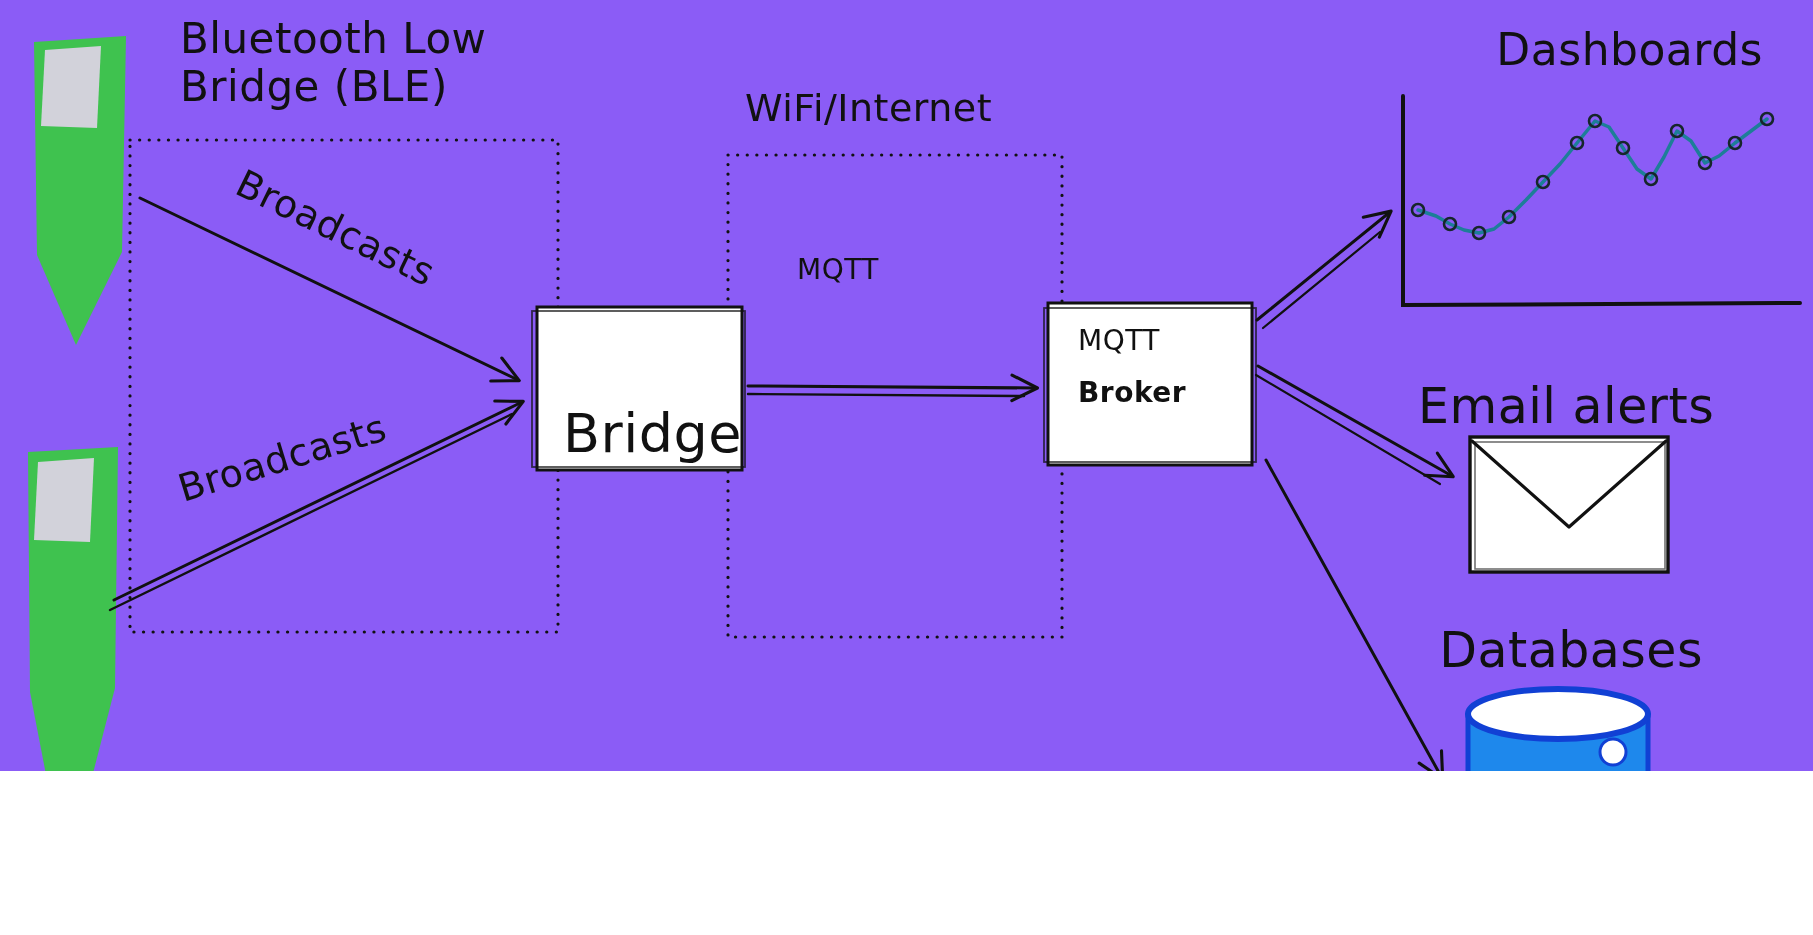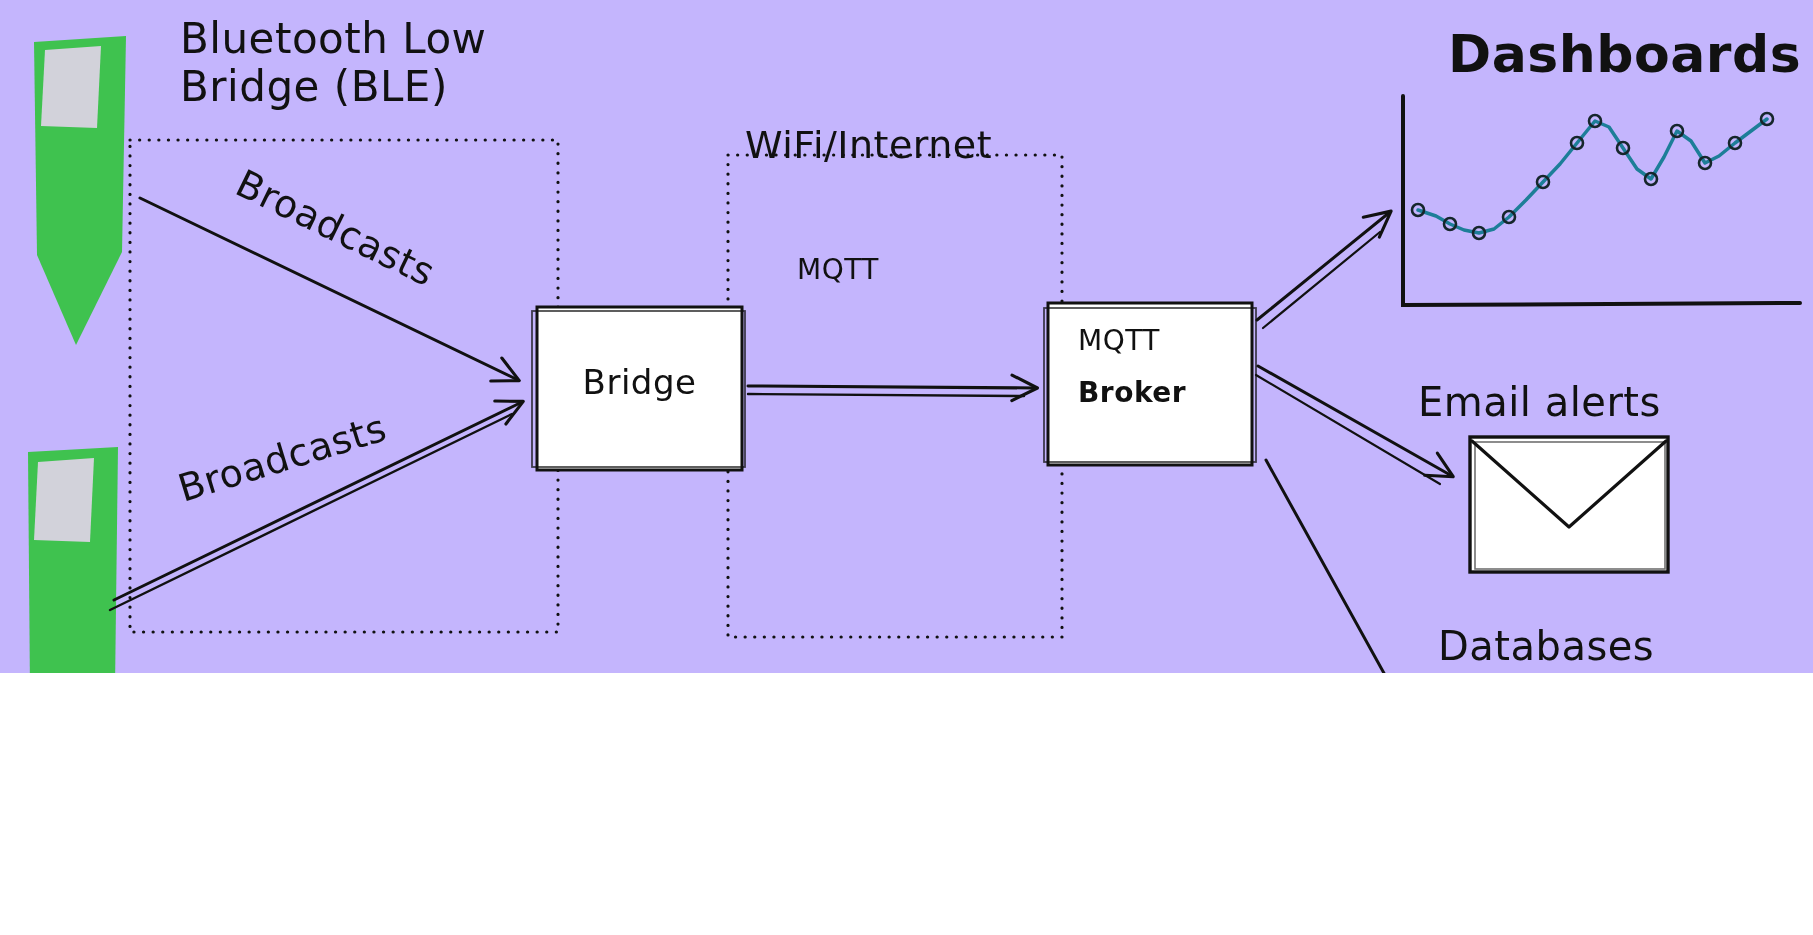--- a/index.html
+++ b/index.html
@@ -1,39 +1,39 @@
 <!DOCTYPE html>
 <html><head>
 <meta charset="utf-8">
 <style>
   html,body{margin:0;padding:0;background:#ffffff;}
   .stage{
     position:relative;
-    width:1813px;height:673px;
-    background:#c4b5fd;
+    width:1813px;height:771px;
+    background:#8b5cf6;
     font-family:"DejaVu Sans",sans-serif;
     color:#111;
     overflow:hidden;
   }
   .stage svg{position:absolute;left:0;top:0;}
   .lbl{
     position:absolute;
     color:#111;
     white-space:nowrap;
     letter-spacing:.5px;
     font-weight:500;
     line-height:1.1;
   }
   .zone-title{font-size:42px;}
-  .wifi-title{font-size:38px;margin-top:37px;}
+  .wifi-title{font-size:38px;}
   .edge-label{font-size:38px;text-align:center;}
-  .node-label{font-size:34px;text-align:center;}
+  .node-label{font-size:54px;text-align:right;margin-top:40px;}
   .msg-label{font-size:28px;}
-  .out-title{font-size:40px;text-align:left;}
-  .big-title{font-size:52px;text-align:left;font-weight:bold;}
+  .out-title{font-size:49px;text-align:right;}
+  .big-title{font-size:44px;text-align:right;}
   .rot26{transform:rotate(26deg);}
   .rotm17{transform:rotate(-17deg);}
 </style>
 </head>
 <body>
 
 <div class="stage">
 
   <svg width="1813" height="935" viewBox="0 0 1813 935">
     <defs>

